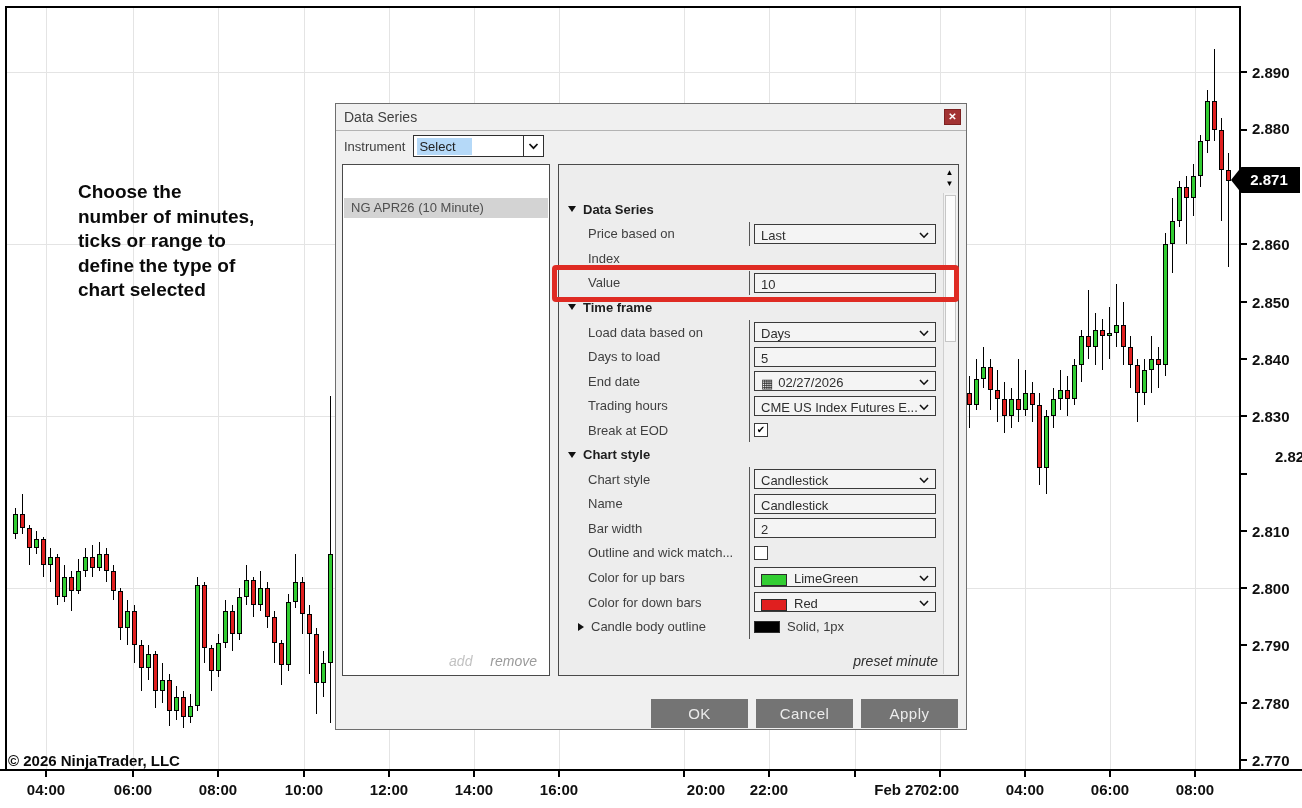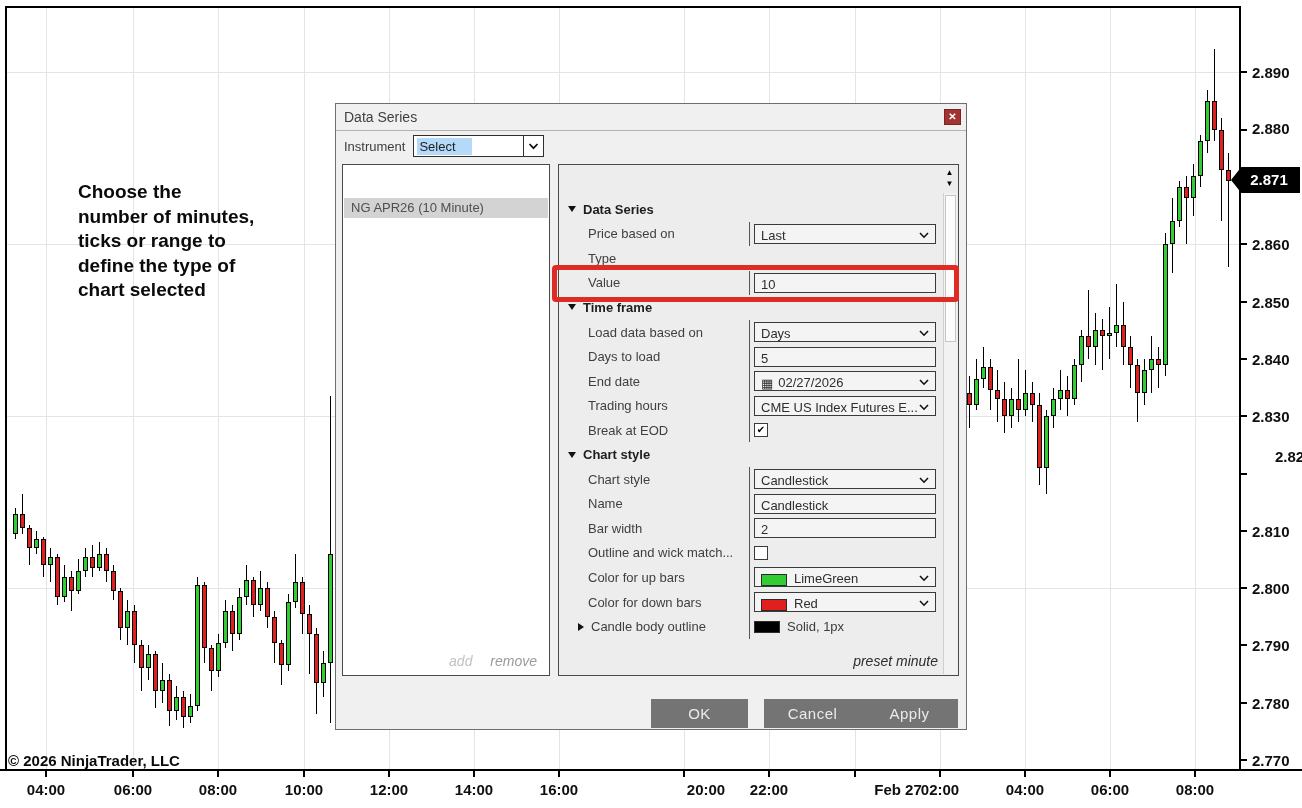--- a/index.html
+++ b/index.html
@@ -71,21 +71,21 @@
   .tri-down{width:0;height:0;border-left:4px solid transparent;border-right:4px solid transparent;border-top:6px solid #111;margin-right:7px;flex:none;}
   .tri-right{width:0;height:0;border-top:4px solid transparent;border-bottom:4px solid transparent;border-left:6px solid #111;margin-right:7px;flex:none;}
   .swatchtext .plabel{padding-left:18px;}
   #preset-label{position:absolute;right:20px;bottom:6px;font-style:italic;font-size:14px;color:#2d2d2d;}
 
   #value-highlight{position:absolute;left:216px;top:161px;width:407px;height:37px;box-sizing:border-box;
     border:5px solid #df2b23;border-radius:4px;z-index:6;pointer-events:none;}
 
   .dlg-btn{position:absolute;top:595px;width:97px;height:29px;background:#747474;color:#ebebeb;
     font-size:15px;line-height:29px;text-align:center;letter-spacing:0.5px;cursor:pointer;}
-  #btn-ok{left:315px;} #btn-cancel{left:420px;margin-left:8px;} #btn-apply{left:525px;}
+  #btn-ok{left:315px;} #btn-cancel{left:420px;} #btn-apply{left:525px;}
 </style>
 </head>
 <body>
 
 <div id="screen">
 
   <div id="plot">
       <div class="vgrid" style="left: 46px;"></div>
       <div class="vgrid" style="left: 133px;"></div>
       <div class="vgrid" style="left: 218px;"></div>
@@ -396,21 +396,21 @@
             <div class="pctrl">
               <div class="ctl">
                 <div>Last</div>
                 <svg class="chev" width="10" height="7" viewBox="0 0 10 7">
                   <path d="M1 1 L5 5.2 L9 1" fill="none" stroke="#111" stroke-width="1.6"></path>
                 </svg>
               </div>
             </div>
           </div>
           <div class="prow">
-            <div class="plabel">Type</div>
+            <div class="plabel">Index</div>
           </div>
           <div class="prow">
             <div class="plabel">Value</div>
             <div class="pctrl">
               <div class="ctl">
                 <div>10</div>
               </div>
             </div>
           </div>
           <div class="prow pgroup">

